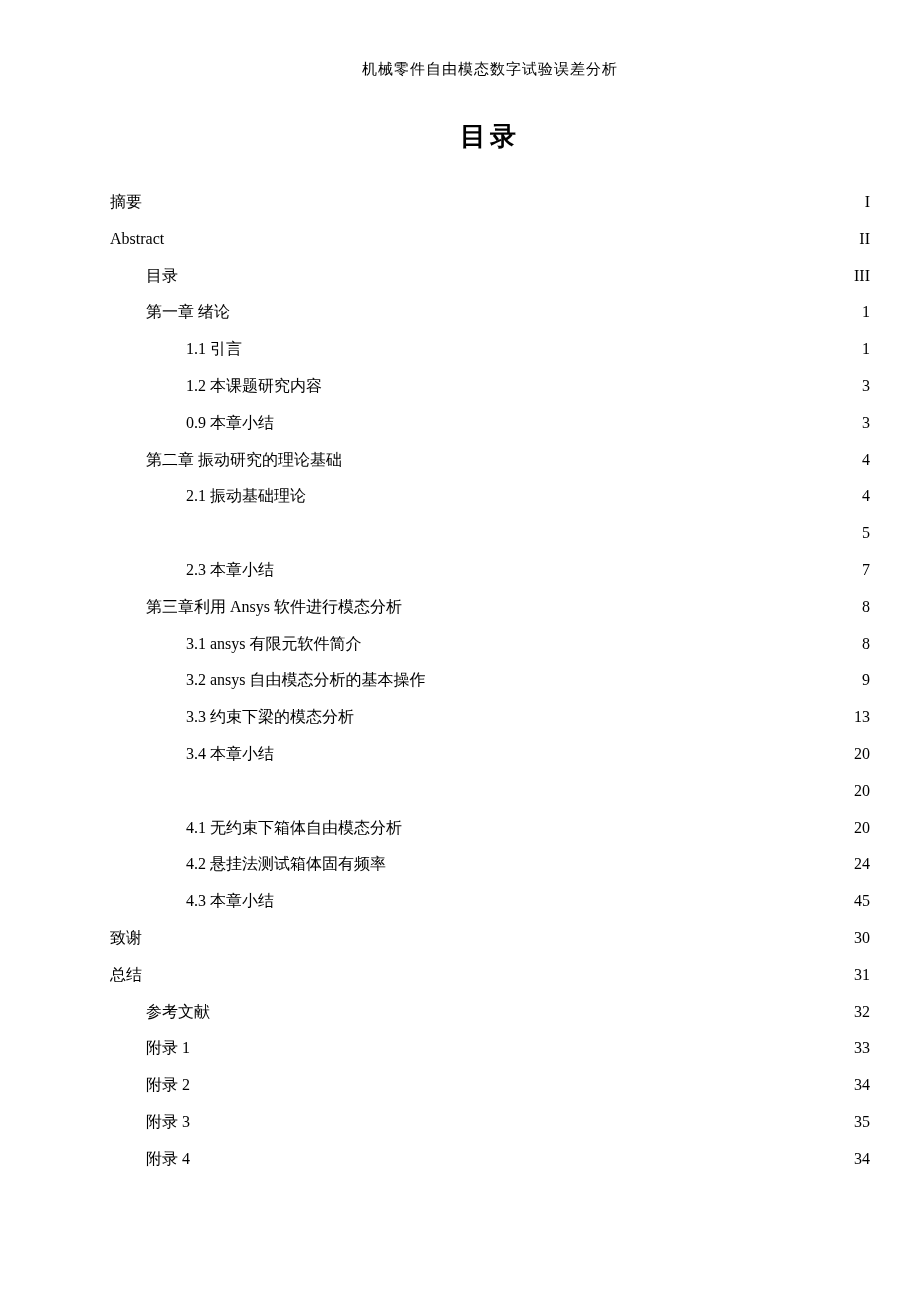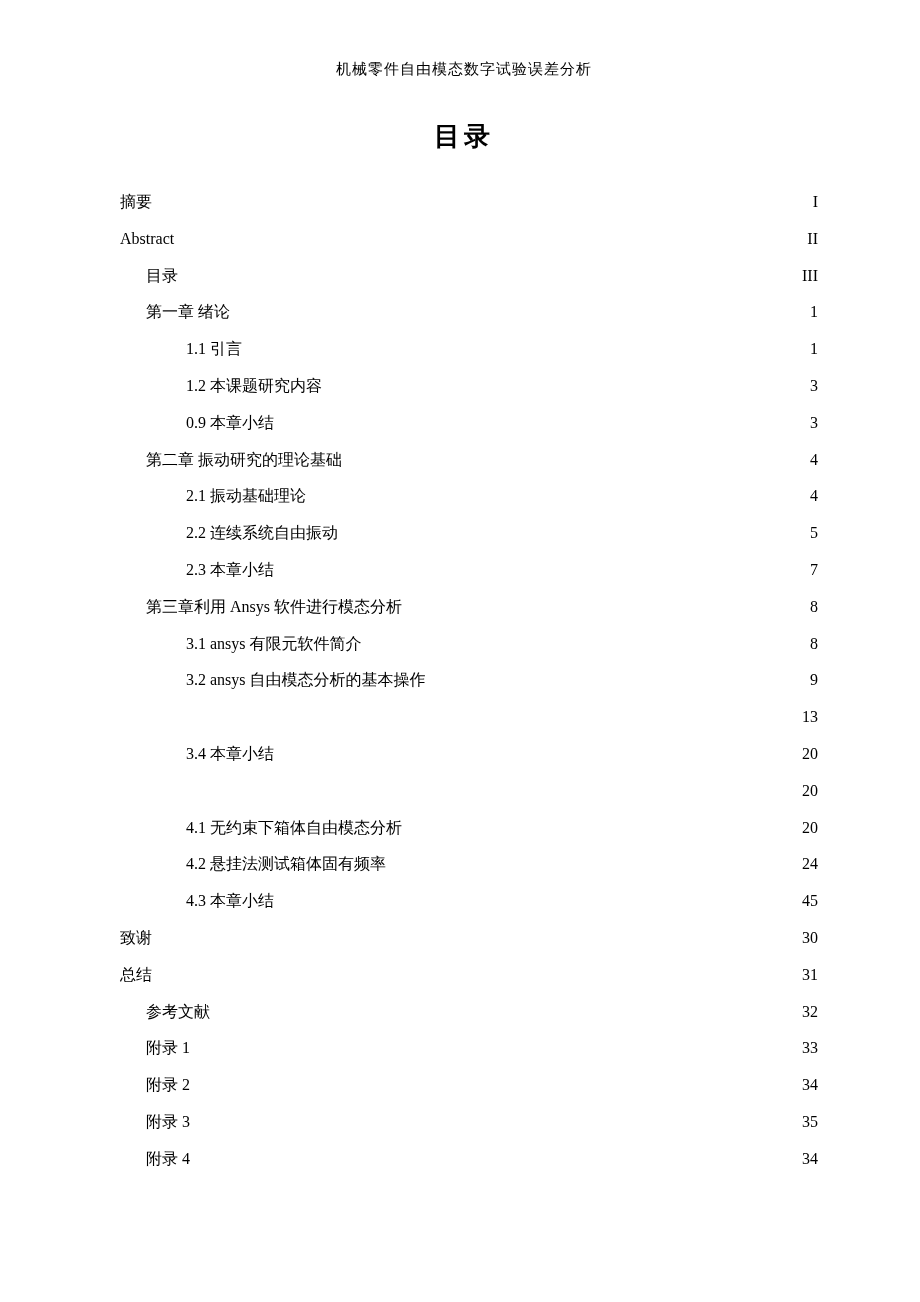--- a/index.html
+++ b/index.html
@@ -6,21 +6,21 @@
     margin: 0;
     padding: 0;
     background: #fff;
     font-family: "SimSun", "宋体", serif;
     color: #000;
   }
   .page {
     width: 920px;
     height: 1302px;
     box-sizing: border-box;
-    padding: 60px 102px 80px 110px;
+    padding: 60px 50px 80px 110px;
     position: relative;
   }
   .running-head {
     text-align: center;
     font-size: 15px;
     letter-spacing: 1px;
     margin-bottom: 40px;
   }
   .toc-title {
     text-align: center;
@@ -51,21 +51,21 @@
     content: "................................................................................................................................";
     letter-spacing: 2px;
     position: absolute;
     left: 0;
     right: 0;
     white-space: nowrap;
   }
   .toc-entry .pagenum {
     flex: 0 0 auto;
   }
-  .lvl-0 { padding-left: 0; margin-left: 10px; }
+  .lvl-0 { padding-left: 0; }
   .lvl-1 { padding-left: 36px; }
   .lvl-2 { padding-left: 76px; text-align: right; }
 </style>
 </head>
 <body>
 
 <div class="page">
 
   <div class="running-head">
     <span>机械零件自由模态数字试验误差分析</span>
@@ -115,21 +115,20 @@
         <span class="label">第二章 振动研究的理论基础</span>
         <span class="leader"></span>
         <span class="pagenum">4</span>
       </div>
       <div class="toc-entry lvl-2">
         <span class="label">2.1 振动基础理论</span>
         <span class="leader"></span>
         <span class="pagenum">4</span>
       </div>
       <div class="toc-entry lvl-2">
-        <span class="label">2.2 连续系统自由振动</span>
         <span class="leader"></span>
         <span class="pagenum">5</span>
       </div>
       <div class="toc-entry lvl-2">
         <span class="label">2.3 本章小结</span>
         <span class="leader"></span>
         <span class="pagenum">7</span>
       </div>
       <div class="toc-entry lvl-1">
         <span class="label">第三章利用 Ansys 软件进行模态分析</span>
@@ -140,20 +139,21 @@
         <span class="label">3.1 ansys 有限元软件简介</span>
         <span class="leader"></span>
         <span class="pagenum">8</span>
       </div>
       <div class="toc-entry lvl-2">
         <span class="label">3.2 ansys 自由模态分析的基本操作</span>
         <span class="leader"></span>
         <span class="pagenum">9</span>
       </div>
       <div class="toc-entry lvl-2">
+        <span class="label">3.3 约束下梁的模态分析</span>
         <span class="leader"></span>
         <span class="pagenum">13</span>
       </div>
       <div class="toc-entry lvl-2">
         <span class="label">3.4 本章小结</span>
         <span class="leader"></span>
         <span class="pagenum">20</span>
       </div>
       <div class="toc-entry lvl-1">
         <span class="leader"></span>

